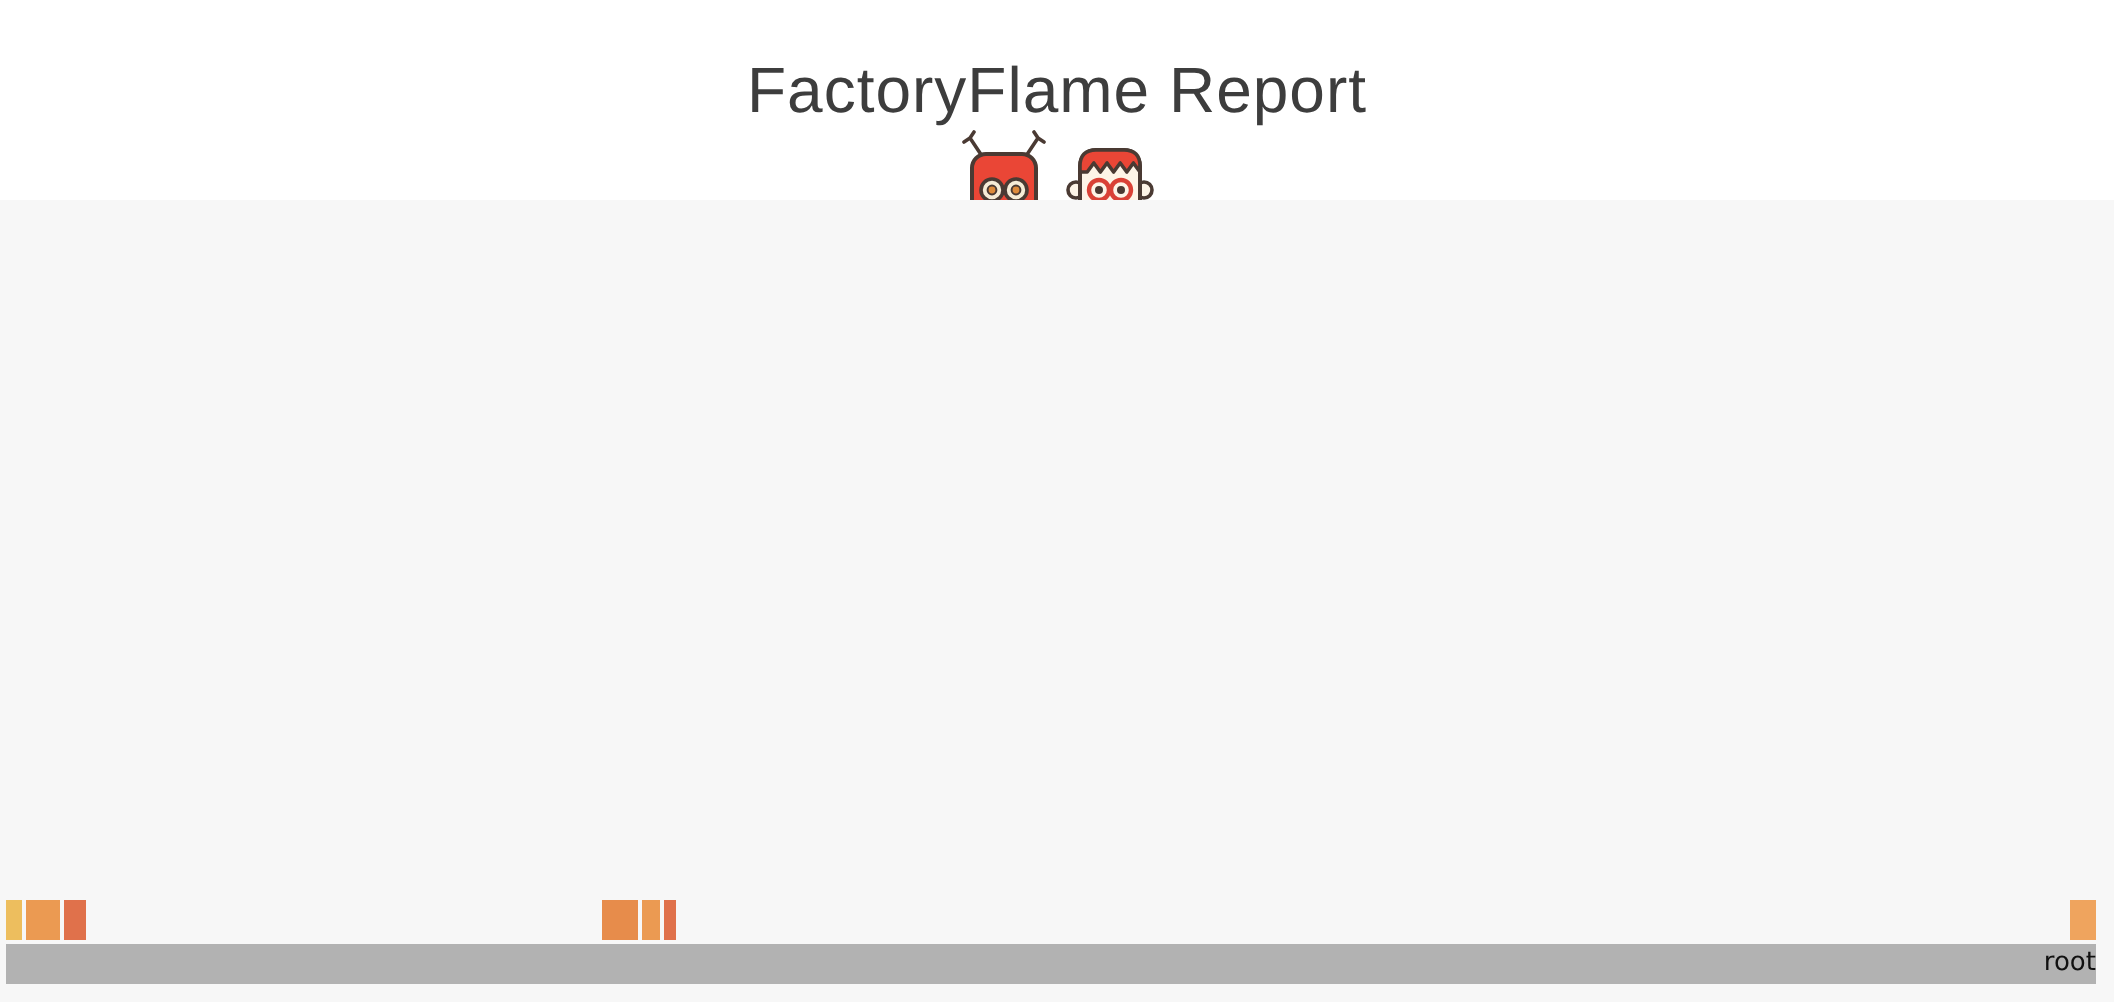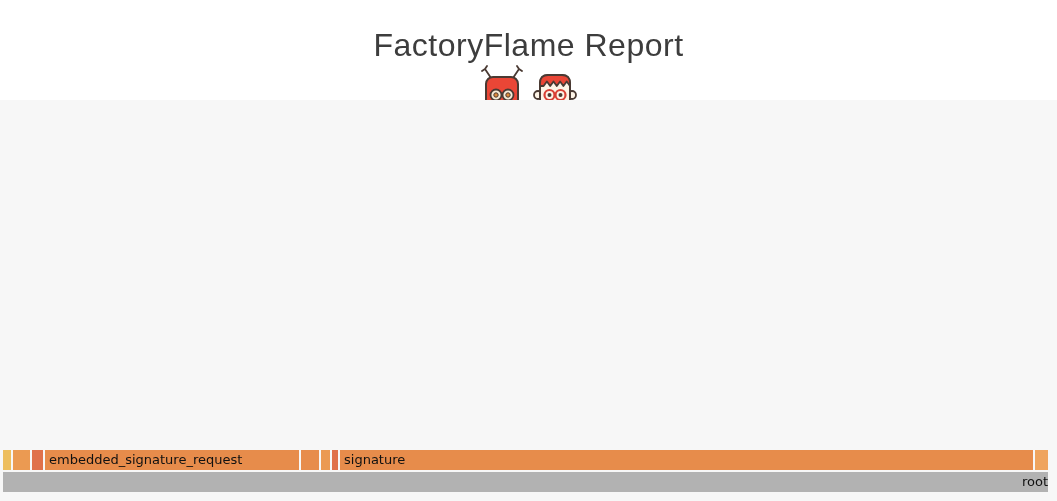--- a/index.html
+++ b/index.html
@@ -84,20 +84,18 @@
     </svg>
   </div>
 </div>
 
 <div class="report-panel"></div>
 
 <div class="flamegraph" id="flamegraph">
     <div class="flame-cell" style="left: 3px; top: 450px; width: 8px; height: 20px; background: rgb(237, 190, 94);"></div>
     <div class="flame-cell" style="left: 13px; top: 450px; width: 17px; height: 20px; background: rgb(235, 154, 82);"></div>
     <div class="flame-cell" style="left: 32px; top: 450px; width: 11px; height: 20px; background: rgb(224, 113, 75);"></div>
-    <div class="flame-cell" style="left: 45px; top: 450px; width: 254px; height: 20px; background: rgb(231, 140, 75);">embedded_signature_request</div>
     <div class="flame-cell" style="left: 301px; top: 450px; width: 18px; height: 20px; background: rgb(231, 140, 75);"></div>
     <div class="flame-cell" style="left: 321px; top: 450px; width: 9px; height: 20px; background: rgb(235, 154, 82);"></div>
     <div class="flame-cell" style="left: 332px; top: 450px; width: 6px; height: 20px; background: rgb(224, 113, 75);"></div>
-    <div class="flame-cell" style="left: 340px; top: 450px; width: 693px; height: 20px; background: rgb(231, 140, 75);">signature</div>
     <div class="flame-cell" style="left: 1035px; top: 450px; width: 13px; height: 20px; background: rgb(239, 164, 94);"></div>
     <div class="flame-cell center" style="left: 3px; top: 472px; width: 1045px; height: 20px; background: rgb(178, 178, 178);">root</div>
   </div>
 
 </body></html>

